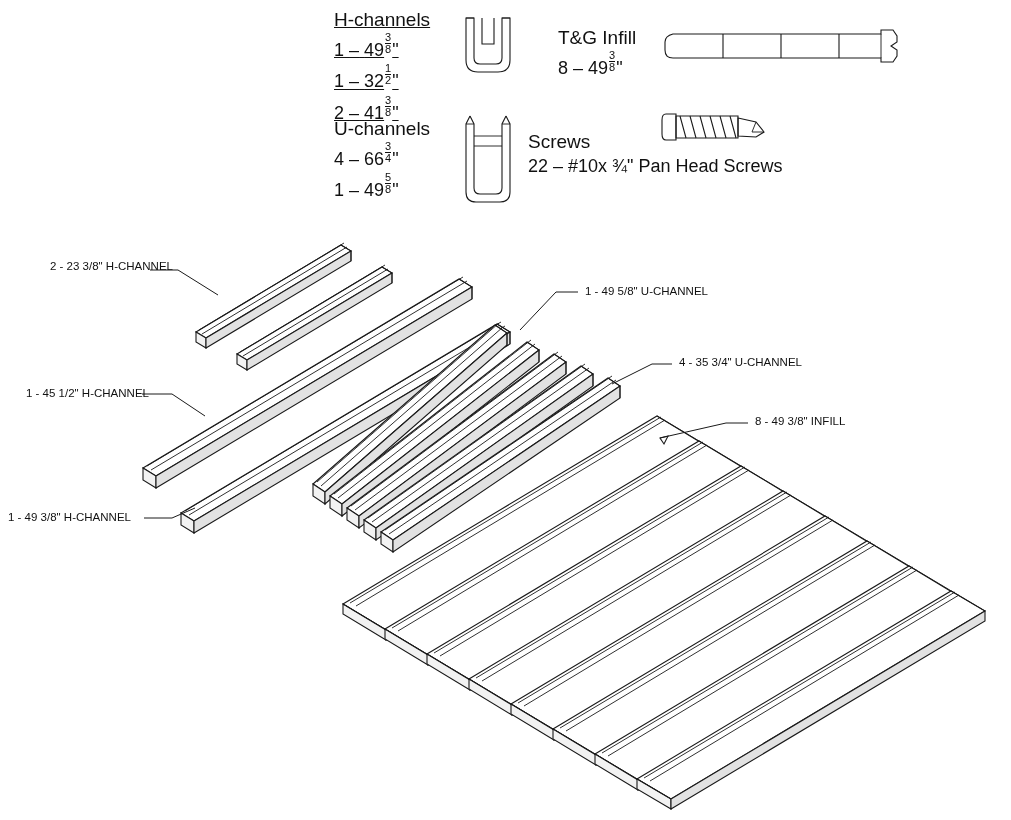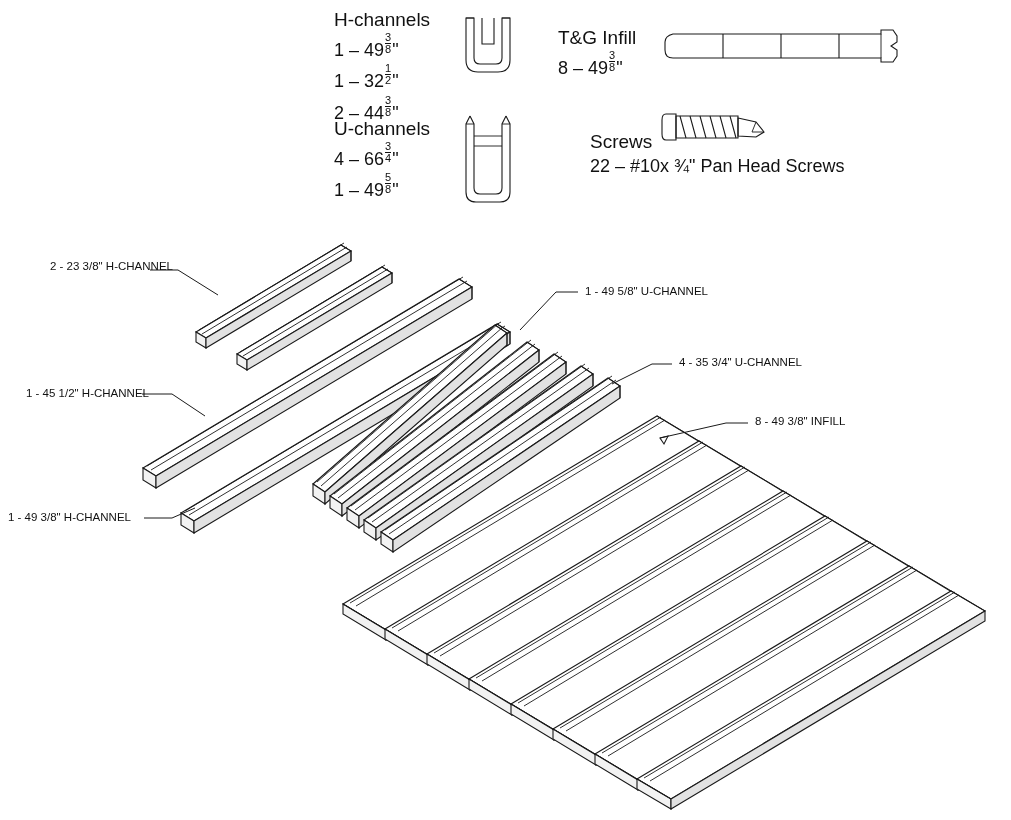--- a/index.html
+++ b/index.html
@@ -40,24 +40,24 @@
     font-size: 11px;
     line-height: 1;
     vertical-align: 0.30em;
     text-align: center;
     margin: 0 1px;
   }
   .frac .num { display: block; }
   .frac .den { display: block; border-top: 1px solid #111; }
 
   
-  #legend-h { left: 334px; top: 8px; }
+  #legend-h { left: 334px; top: 8px; text-decoration: underline; }
   #legend-u { left: 334px; top: 102px; margin-top: 15px; }
   #legend-tg { left: 558px; top: 26px; }
-  #legend-screws { left: 590px; top: 130px; }
+  #legend-screws { left: 528px; top: 130px; }
 
   
   .callout {
     position: absolute;
     font-size: 11.5px;
     line-height: 13px;
     white-space: nowrap;
     color: #111;
   }
 
@@ -82,21 +82,21 @@
       <span>49</span><span class="frac"><span class="num">3</span><span class="den">8</span></span><span>"</span>
     </div>
     <div class="legend-line">
       <span>1</span>
       <span>–</span>
       <span>32</span><span class="frac"><span class="num">1</span><span class="den">2</span></span><span>"</span>
     </div>
     <div class="legend-line">
       <span>2</span>
       <span>–</span>
-      <span>44</span><span class="frac"><span class="num">3</span><span class="den">8</span></span><span>"</span>
+      <span>41</span><span class="frac"><span class="num">3</span><span class="den">8</span></span><span>"</span>
     </div>
   </div>
 
   <div style="position:absolute; left:458px; top:14px;">
     <svg width="60" height="80" viewBox="0 0 60 80">
       <path class="ln" d="M8 4 L8 46 Q8 58 20 58 L40 58 Q52 58 52 46 L52 4 L44 4 L44 44 Q44 50 38 50 L22 50 Q16 50 16 44 L16 4 Z"></path>
       <path class="ln" d="M24 4 L24 30 L36 30 L36 4"></path>
       <path class="ln-thin" d="M8 4 L16 4 M44 4 L52 4"></path>
     </svg>
   </div>

